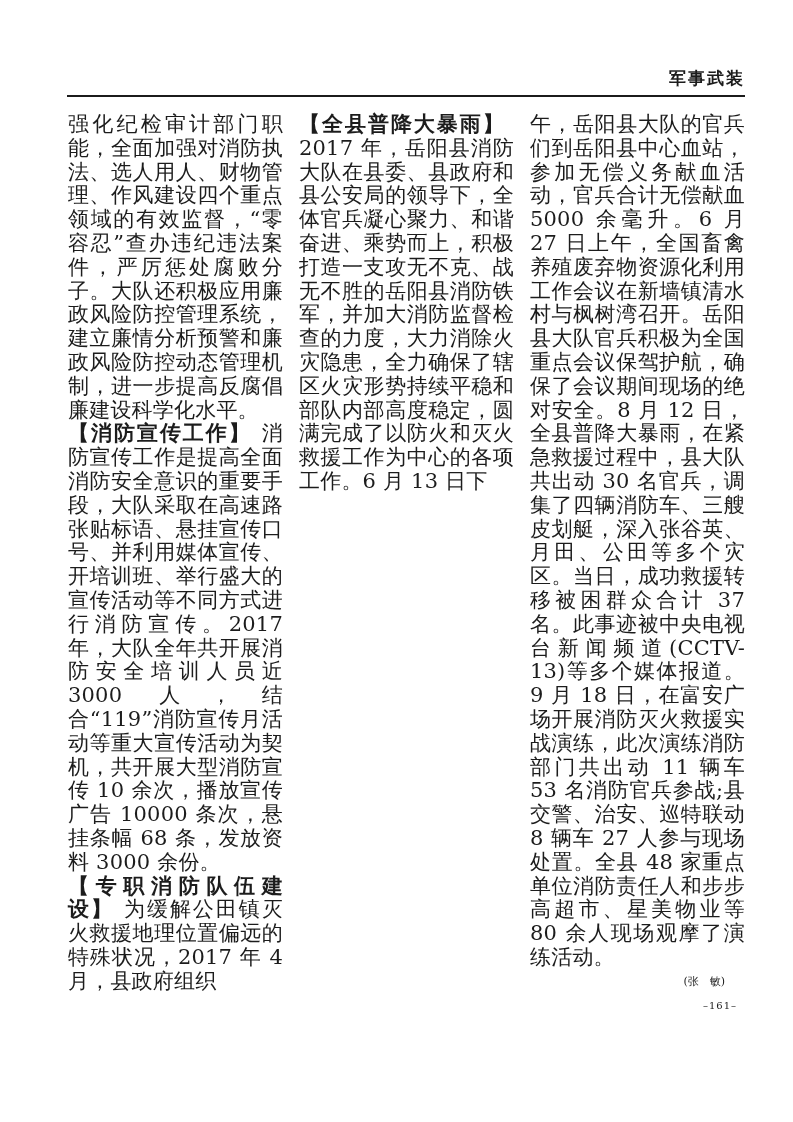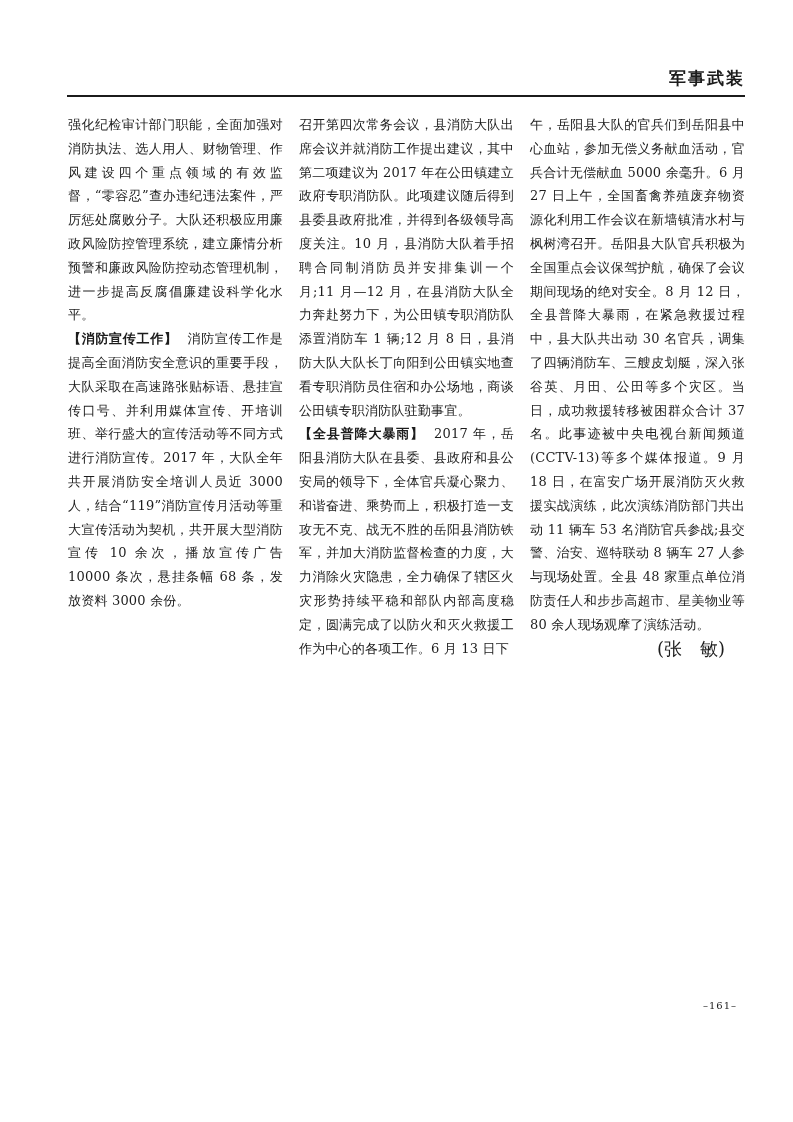--- a/index.html
+++ b/index.html
@@ -44,36 +44,36 @@
     width: 677px;
     display: flex;
     column-gap: 16px;
   }
   .col {
     width: 215px;
     flex: 0 0 215px;
   }
   .para {
     margin: 0;
-    font-size: 13px;
+    font-size: 21px;
     line-height: 23.8px;
     text-align: justify;
     text-justify: inter-character;
     letter-spacing: 0.2px;
   }
   .entry {
   }
   .entry-title {
     font-family: "DejaVu Sans", sans-serif;
     font-weight: bold;
     padding-right: 10px;
   }
   .signature {
     margin: 0;
-    font-size: 18px;
+    font-size: 11px;
     line-height: 23.8px;
     text-align: right;
     padding-right: 20px;
   }
   .page-number {
     position: absolute;
     top: 1000px;
     right: 56px;
     font-size: 10px;
     letter-spacing: 1px;
@@ -89,24 +89,24 @@
     <span class="section-label">军事武装</span>
   </header>
 
   <div class="header-rule"></div>
 
   <main class="columns">
 
     <section class="col">
       <p class="para">强化纪检审计部门职能，全面加强对消防执法、选人用人、财物管理、作风建设四个重点领域的有效监督，“零容忍”查办违纪违法案件，严厉惩处腐败分子。大队还积极应用廉政风险防控管理系统，建立廉情分析预警和廉政风险防控动态管理机制，进一步提高反腐倡廉建设科学化水平。</p>
       <p class="para entry"><b class="entry-title">【消防宣传工作】</b><span class="entry-text">消防宣传工作是提高全面消防安全意识的重要手段，大队采取在高速路张贴标语、悬挂宣传口号、并利用媒体宣传、开培训班、举行盛大的宣传活动等不同方式进行消防宣传。2017 年，大队全年共开展消防安全培训人员近 3000 人，结合“119”消防宣传月活动等重大宣传活动为契机，共开展大型消防宣传 10 余次，播放宣传广告 10000 条次，悬挂条幅 68 条，发放资料 3000 余份。</span></p>
+      <p class="para entry"><b class="entry-title">【专职消防队伍建设】</b><span class="entry-text">为缓解公田镇灭火救援地理位置偏远的特殊状况，2017 年 4 月，县政府组织</span></p>
     </section>
 
     <section class="col">
-      <p class="para">召开第四次常务会议，县消防大队出席会议并就消防工作提出建议，其中第二项建议为 2017 年在公田镇建立政府专职消防队。此项建议随后得到县委县政府批准，并得到各级领导高度关注。10 月，县消防大队着手招聘合同制消防员并安排集训一个月;11 月—12 月，在县消防大队全力奔赴努力下，为公田镇专职消防队添置消防车 1 辆;12 月 8 日，县消防大队大队长丁向阳到公田镇实地查看专职消防员住宿和办公场地，商谈公田镇专职消防队驻勤事宜。</p>
       <p class="para entry"><b class="entry-title">【全县普降大暴雨】</b><span class="entry-text">2017 年，岳阳县消防大队在县委、县政府和县公安局的领导下，全体官兵凝心聚力、和谐奋进、乘势而上，积极打造一支攻无不克、战无不胜的岳阳县消防铁军，并加大消防监督检查的力度，大力消除火灾隐患，全力确保了辖区火灾形势持续平稳和部队内部高度稳定，圆满完成了以防火和灭火救援工作为中心的各项工作。6 月 13 日下</span></p>
     </section>
 
     <section class="col">
       <p class="para">午，岳阳县大队的官兵们到岳阳县中心血站，参加无偿义务献血活动，官兵合计无偿献血 5000 余毫升。6 月 27 日上午，全国畜禽养殖废弃物资源化利用工作会议在新墙镇清水村与枫树湾召开。岳阳县大队官兵积极为全国重点会议保驾护航，确保了会议期间现场的绝对安全。8 月 12 日，全县普降大暴雨，在紧急救援过程中，县大队共出动 30 名官兵，调集了四辆消防车、三艘皮划艇，深入张谷英、月田、公田等多个灾区。当日，成功救援转移被困群众合计 37 名。此事迹被中央电视台新闻频道(CCTV-13)等多个媒体报道。9 月 18 日，在富安广场开展消防灭火救援实战演练，此次演练消防部门共出动 11 辆车 53 名消防官兵参战;县交警、治安、巡特联动 8 辆车 27 人参与现场处置。全县 48 家重点单位消防责任人和步步高超市、星美物业等 80 余人现场观摩了演练活动。</p>
       <p class="signature">(张　敏)</p>
     </section>
 
   </main>
 

